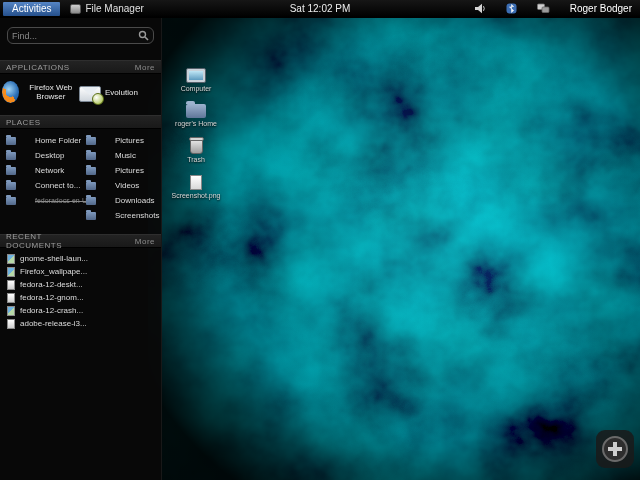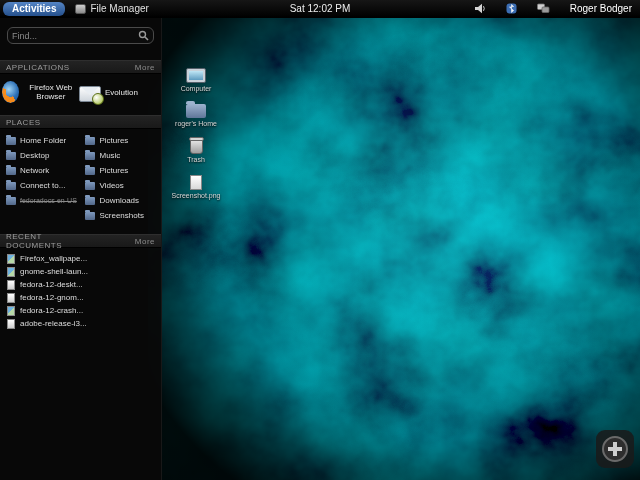--- a/index.html
+++ b/index.html
@@ -3,22 +3,22 @@
 <meta charset="utf-8">
 <style>
   * { margin:0; padding:0; box-sizing:border-box; }
   body { background:#222; font-family:"Liberation Sans", sans-serif; }
   .screen { position:relative; width:640px; height:480px; background:#000; overflow:hidden; }
 
   
   .topbar { position:absolute; top:0; left:0; right:0; height:18px;
     background:linear-gradient(#161616,#000); border-bottom:1px solid #000;
     display:flex; align-items:center; color:#ccc; font-size:10px; z-index:40; }
-  .activities-btn { margin-left:3px; padding:1px 9px 2px; border-radius:6px;
-    background:linear-gradient(#5585c5,#25508c); color:#fff; cursor:default;font-weight:bold; }
+  .activities-btn { margin-left:3px; padding:1px 9px 2px; border-radius:1px;
+    background:linear-gradient(#5585c5,#25508c); color:#fff; cursor:default; }
   .appmenu { display:flex; align-items:center; gap:4px; margin-left:10px; color:#e0e0e0; }
   .fm-icon { width:11px; height:10px; background:linear-gradient(#cfcfcf,#8a8a8a);
     border:1px solid #555; border-radius:2px; }
   .clock { position:absolute; left:50%; transform:translateX(-50%); color:#eee; }
   .status { margin-left:auto; display:flex; align-items:center; gap:20px; margin-right:8px; }
   .status svg { display:block; }
   .user-name { color:#fff; }
 
   
   .panel { position:absolute; top:18px; left:0; width:162px; bottom:0;
@@ -49,21 +49,21 @@
     border:1px solid #7b8794; border-radius:2px; position:relative; }
   .evo::before { content:""; position:absolute; left:1px; top:0; border-left:9px solid transparent;
     border-right:9px solid transparent; border-top:8px solid #e8edf2; }
   .evo::after { content:""; position:absolute; right:-4px; bottom:-4px; width:10px; height:10px;
     border-radius:50%; background:radial-gradient(circle at 35% 35%, #fff, #9ab52f); border:1px solid #5d7018; }
 
   .places-cols { display:flex; padding:5px 4px 12px 6px; }
   .pcol { display:flex; flex-direction:column; gap:2px; }
   .pcol.left { width:80px; }
   .pcol.right { width:72px; }
-  .p-item { display:flex; align-items:center; gap:4px; height:13px; color:#ddd; font-size:8px; white-space:nowrap; }
+  .p-item { display:flex; align-items:center; gap:19px; height:13px; color:#ddd; font-size:8px; white-space:nowrap; }
   .fold { width:10px; height:8px; background:linear-gradient(#7e99bd,#52688a);
     border-radius:1px; position:relative; flex:0 0 auto; }
   .fold::before { content:""; position:absolute; top:-2px; left:0; width:5px; height:2px;
     background:#7e99bd; border-radius:1px 1px 0 0; }
   .p-item.struck span.lbl { text-decoration:line-through; color:#8a8a8a; font-size:7px; }
 
   .recent-list { display:flex; flex-direction:column; gap:2px; padding:5px 7px; }
   .r-item { display:flex; align-items:center; gap:5px; height:11px; color:#ddd; font-size:8px; white-space:nowrap; }
   .doc { width:8px; height:10px; background:linear-gradient(#fff,#cfcfcf); border:1px solid #8a8a8a; flex:0 0 auto; }
   .doc.img { background:linear-gradient(135deg,#6fb3e0 50%, #b7d9a8 50%); }
@@ -238,25 +238,25 @@
     </div>
 
     <div class="sect">
       <span>RECENT DOCUMENTS</span>
       <span class="more">More</span>
     </div>
 
     <div class="recent-list">
       <div class="r-item">
         <span class="doc img"></span>
+        <span>gnome-shell-laun...</span>
+      </div>
+      <div class="r-item">
+        <span class="doc img"></span>
         <span>Firefox_wallpape...</span>
-      </div>
-      <div class="r-item">
-        <span class="doc img"></span>
-        <span>gnome-shell-laun...</span>
       </div>
       <div class="r-item">
         <span class="doc"></span>
         <span>fedora-12-deskt...</span>
       </div>
       <div class="r-item">
         <span class="doc"></span>
         <span>fedora-12-gnom...</span>
       </div>
       <div class="r-item">

